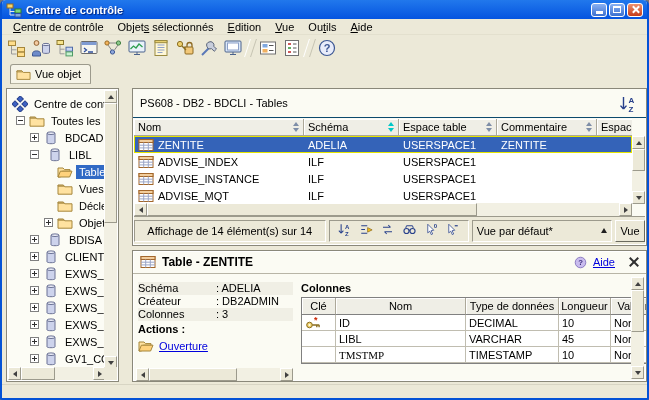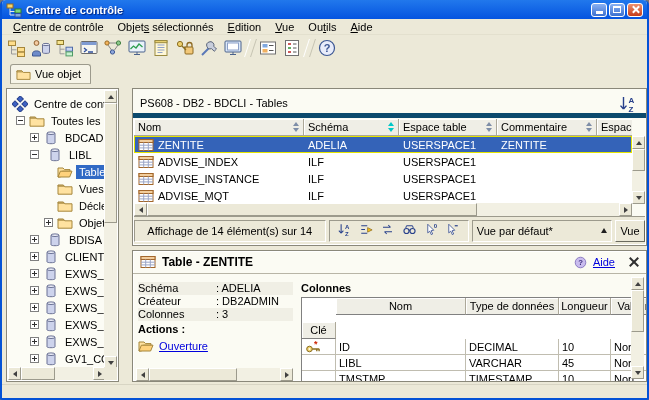--- a/index.html
+++ b/index.html
@@ -57,21 +57,21 @@
   .exp{width:9px;height:9px;border:1px solid #808080;background:#fff;position:relative;flex:none;}
   .exp::before{content:'';position:absolute;left:1px;right:1px;top:3px;height:1px;background:#303030;}
   .exp.plus::after{content:'';position:absolute;top:1px;bottom:1px;left:3px;width:1px;background:#303030;}
   
   .ic{display:inline-flex;width:16px;height:16px;flex:none;}
   .ic svg{width:100%;height:100%;}
   .ic.tb{width:20px;height:20px;}
   .ic.s15{width:15px;height:15px;}
   .ic.s13{width:13px;height:13px;}
   
-  .c-title{height:29px;line-height:29px;padding-left:7px;border-bottom:5px solid #0c4a6e;
+  .c-title{height:29px;line-height:29px;padding-left:7px;border-bottom:1px solid #0c4a6e;
     position:relative;background:var(--panel_bg);white-space:nowrap;}
   .c-sort{position:absolute;right:8px;top:5px;}
   .c-header{position:absolute;left:1px;right:14px;top:30px;height:17px;display:flex;overflow:hidden;background:var(--header_cell);}
   .hcell{flex:none;display:flex;align-items:center;justify-content:space-between;padding:0 4px;
     background:var(--header_cell);border-right:1px solid #ACA899;border-bottom:1px solid #ACA899;
     box-shadow:inset 1px 1px 0 #fff;white-space:nowrap;overflow:hidden;}
   .ud{display:inline-flex;flex-direction:column;gap:2px;margin-left:4px;flex:none;}
   .ud .tri.up{border-bottom-color:#7E8EA8;}
   .ud .tri.down{border-top-color:#7E8EA8;}
   .ud.active .tri.up{border-bottom-color:var(--sort_active);}
@@ -762,21 +762,21 @@
               <path d="M1 4h5l1.6 1.6H13v1.6H5.4L3.6 13H1z" fill="#FFE2A0" stroke="#A5863B"></path>
               <path d="M3.4 7.2H15L12.6 13H1z" fill="#FFD27C" stroke="#A5863B"></path>
             </svg>
           </span>
           <span class="txt">Ouverture</span>
         </div>
       </div>
     <div class="d-cols-label">Colonnes</div>
     <div class="d-table" id="dtable">
         <div class="dh">
-          <div class="dc" style="width: 34px; margin-top: 24px;">Clé</div>
+          <div class="dc" style="width: 34px;">Clé</div>
           <div class="dc" style="width: 130px;">Nom</div>
           <div class="dc" style="width: 93px;">Type de données</div>
           <div class="dc" style="width: 52px;">Longueur</div>
           <div class="dc" style="width: 57px;">Valeur ...</div>
         </div>
         <div class="dr">
           <div class="dc" style="width: 34px;">
             <span class="ic">
               <svg viewBox="0 0 16 16">
                 <text x="9" y="7.5" font-size="9" fill="#CC2200" font-weight="bold">*</text>
@@ -793,21 +793,21 @@
         </div>
         <div class="dr">
           <div class="dc" style="width: 34px;"></div>
           <div class="dc" style="width: 130px;">LIBL</div>
           <div class="dc" style="width: 93px;">VARCHAR</div>
           <div class="dc" style="width: 52px;">45</div>
           <div class="dc" style="width: 57px;">Non</div>
         </div>
         <div class="dr">
           <div class="dc" style="width: 34px;"></div>
-          <div class="dc" style="width: 130px;">TMSTMP</div>
+          <div class="dc" style="width: 130px; font-family: Liberation Serif, serif;">TMSTMP</div>
           <div class="dc" style="width: 93px;">TIMESTAMP</div>
           <div class="dc" style="width: 52px;">10</div>
           <div class="dc" style="width: 57px;">Non</div>
         </div>
       </div>
     <div id="d-hsb" class="sb" style="left: 3px; top: 117px; width: 157px; height: 13px;">
         <span class="btn" style="left:0;top:0;width:13px;height:13px;">
           <span class="tri left"></span>
         </span>
         <span class="thumb" style="top:0;height:13px;left:13px;width:88px;"></span>

